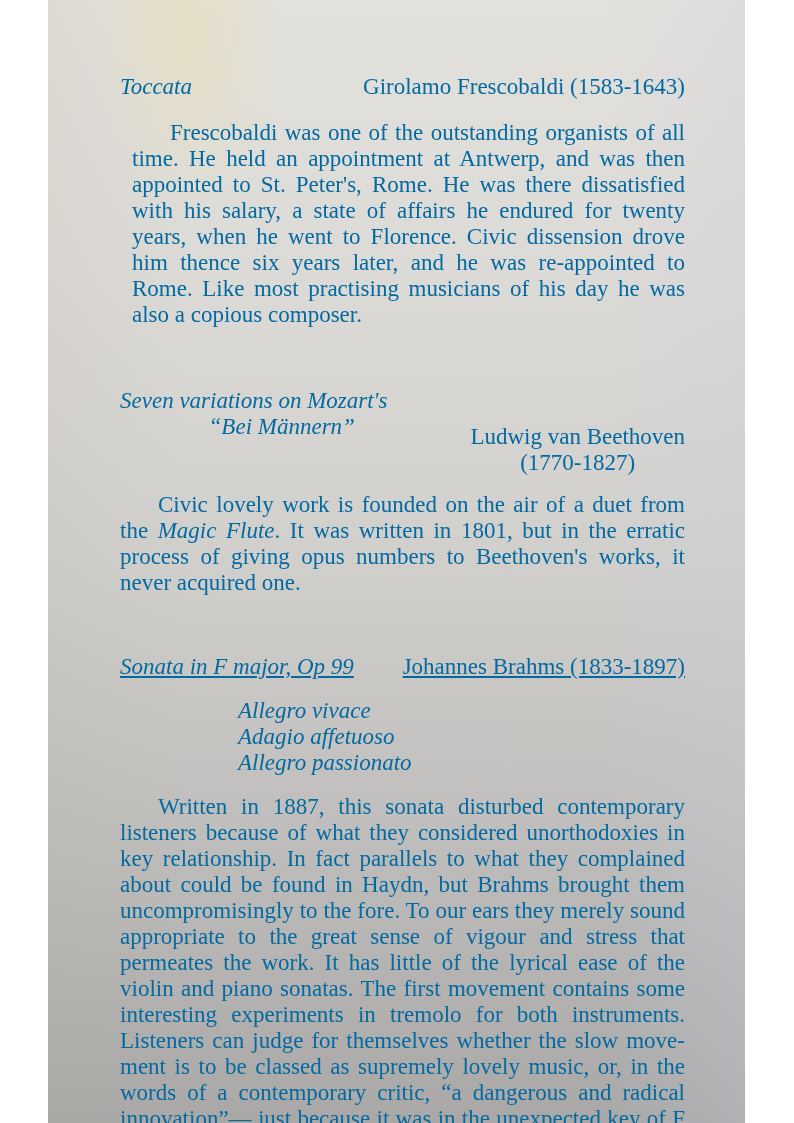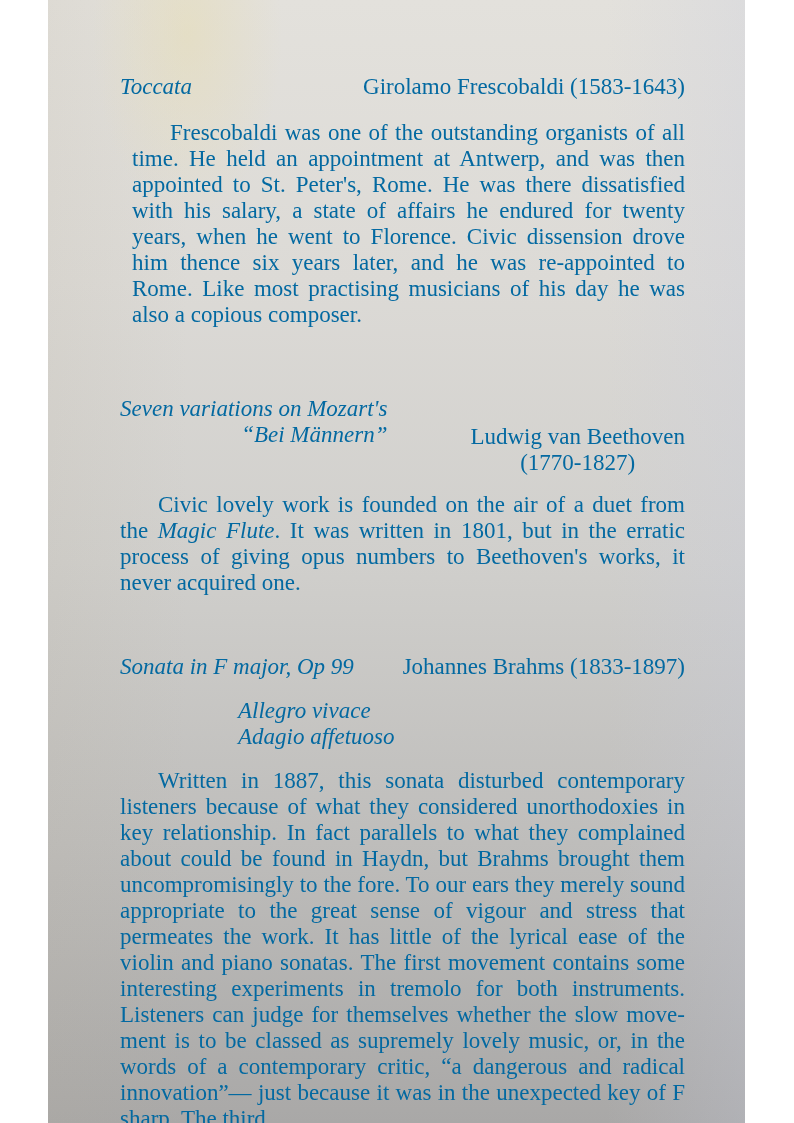--- a/index.html
+++ b/index.html
@@ -27,34 +27,34 @@
     width: 565px;
     color: #0369a1;
     font-size: 23px;
     line-height: 26px;
   }
   .heading-row {
     display: flex; justify-content: space-between; align-items: flex-start;
   }
   .heading-row .work { font-style: italic; }
   .heading-row .composer { text-align: right; }
-  .heading-row .twoline-left { text-align: right; margin-top: 8px; }
+  .heading-row .twoline-left { text-align: center; }
   .heading-row .twoline-left .l2 { display: block; padding-left: 56px; }
   .heading-row .twoline-right { text-align: center; margin-top: 36px; }
   .heading-row .twoline-right span { display: block; }
   p {
     margin: 0;
     text-align: justify;
     text-indent: 38px;
   }
   .sec1-head { margin-top: 4px; }
   .sec1-para { margin-top: 20px; margin-left: 12px; }
   .sec2-head { margin-top: 60px; }
   .sec2-para { margin-top: 16px; }
-  .sec3-head { margin-top: 58px; }
+  .sec3-head { margin-top: 58px; text-decoration: underline; }
   .movements { margin-top: 18px; padding-left: 118px; font-style: italic; }
   .movements div { line-height: 26px; }
   .sec3-para { margin-top: 18px; }
   em { font-style: italic; }
 </style>
 </head>
 <body>
 
 <div class="sheet"></div>
 
@@ -78,16 +78,17 @@
   </div>
   <p class="sec2-para"><span>Civic lovely work is founded on the air of a duet from the </span><em>Magic Flute</em><span>. It was written in 1801, but in the erratic process of giving opus numbers to Beethoven's works, it never acquired one.</span></p>
 
   <div class="heading-row sec3-head">
     <span class="work">Sonata in F major, Op 99</span>
     <span class="composer">Johannes Brahms (1833-1897)</span>
   </div>
   <div class="movements">
     <div>Allegro vivace</div>
     <div>Adagio affetuoso</div>
+    <div>Allegro passionato</div>
   </div>
   <p class="sec3-para">Written in 1887, this sonata disturbed contemporary listeners because of what they considered unorthodoxies in key relationship. In fact parallels to what they complained about could be found in Haydn, but Brahms brought them uncompromisingly to the fore. To our ears they merely sound appropriate to the great sense of vigour and stress that permeates the work. It has little of the lyrical ease of the violin and piano sonatas. The first movement contains some interesting experiments in tremolo for both instru­ments. Listeners can judge for themselves whether the slow move­ment is to be classed as supremely lovely music, or, in the words of a contemporary critic, “a dangerous and radical innovation”— just because it was in the unexpected key of F sharp. The third</p>
 
 </div>
 
 </body></html>

